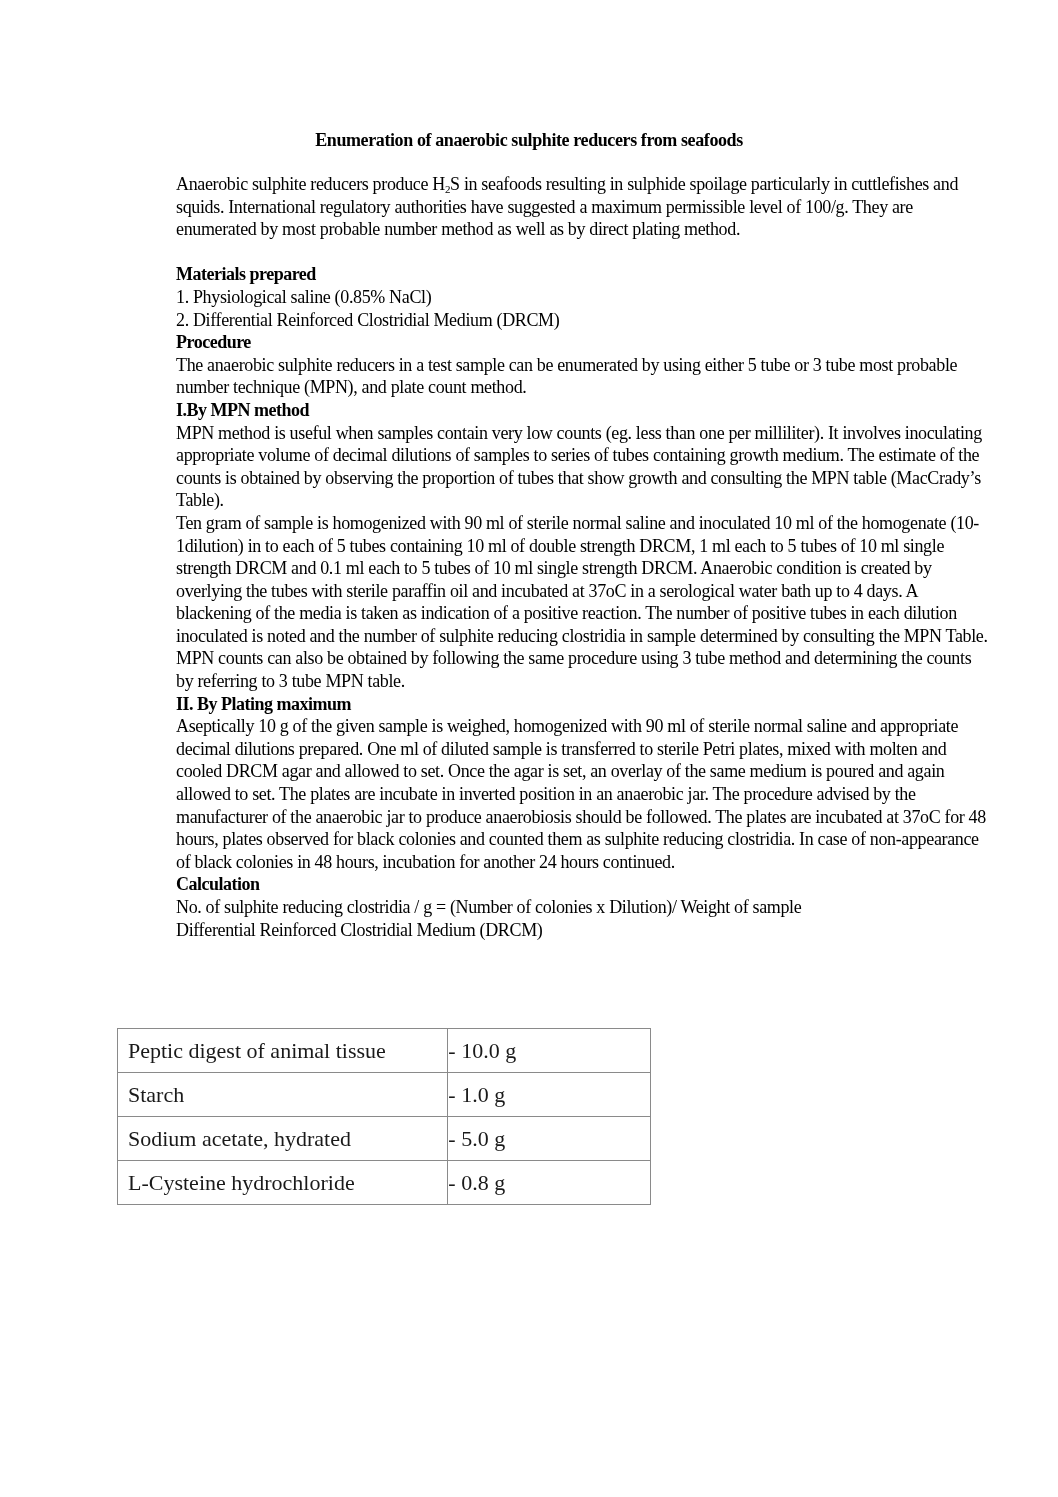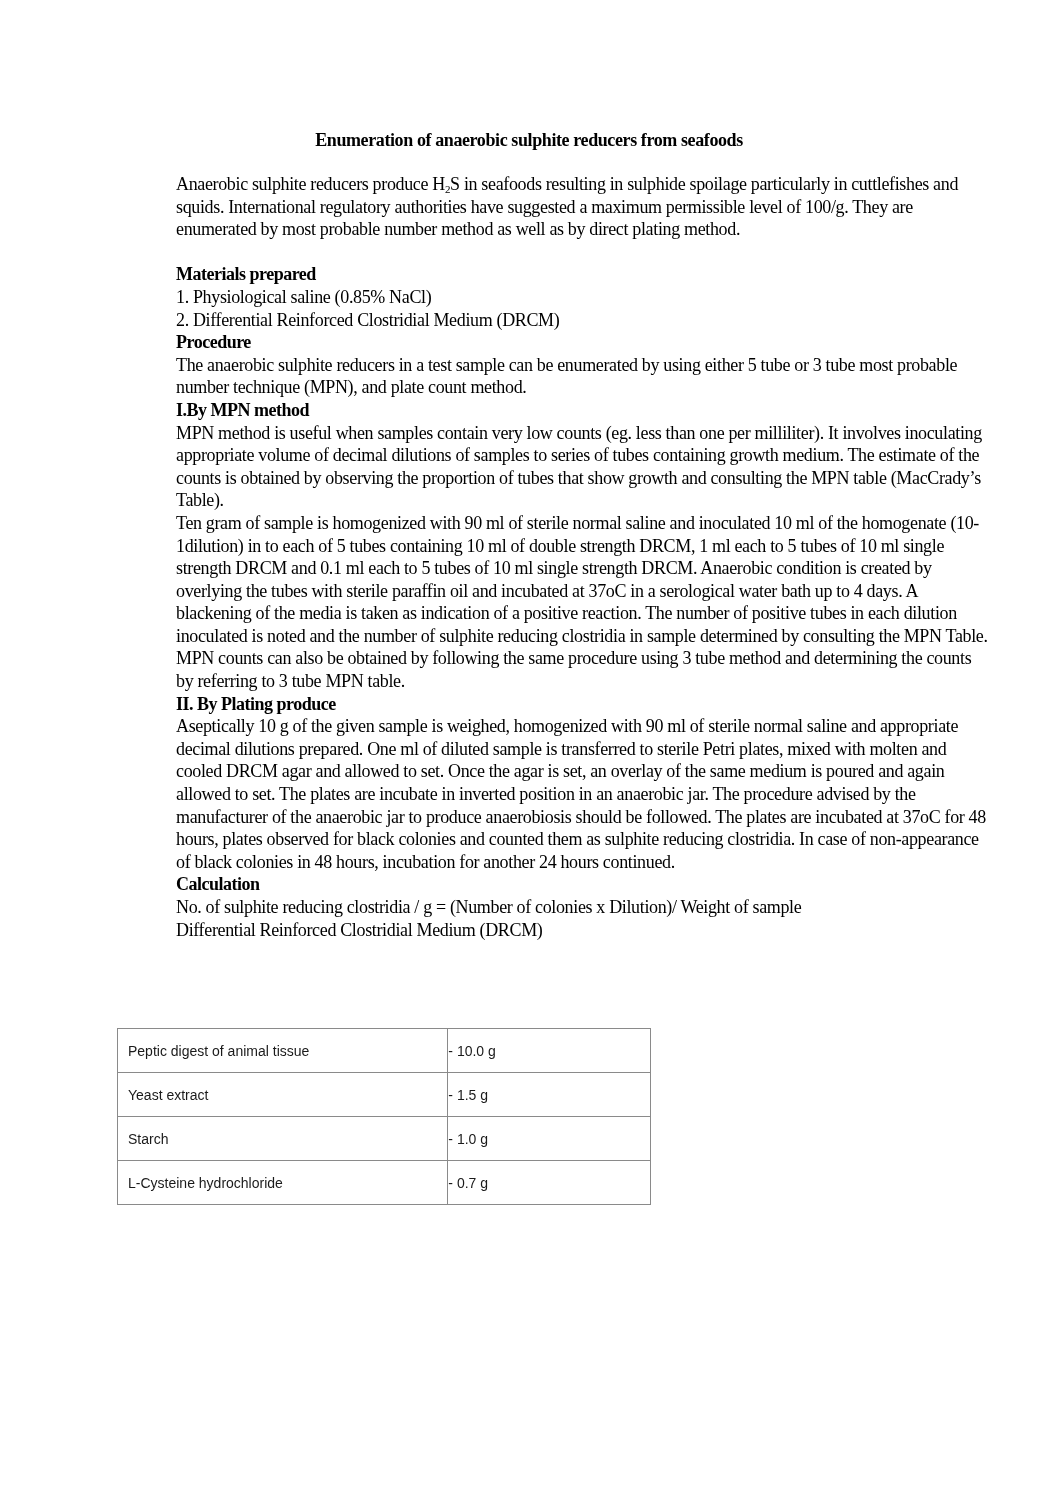--- a/index.html
+++ b/index.html
@@ -59,22 +59,22 @@
       font-size: 11px;
       vertical-align: -3px;
       line-height: 0;
     }
     table.media {
       position: absolute;
       left: 117px;
       top: 1028px;
       width: 534px;
       border-collapse: collapse;
-      font-family: Liberation Sans, sans-serif;
-      font-size: 14px;
+      font-family: Liberation Serif, serif;
+      font-size: 22px;
     }
     table.media td {
       border: 1px solid #8a8a8a;
       height: 43px;
       padding: 0 0 0 10px;
       vertical-align: middle;
       color: #1a1a1a;
     }
     table.media {
       border-top: 1.5px solid #333;
@@ -103,43 +103,43 @@
     <p>2. Differential Reinforced Clostridial Medium (DRCM)</p>
 
     <p class="heading">Procedure</p>
     <p>The anaerobic sulphite reducers in a test sample can be enumerated by using either 5 tube or 3 tube most probable number technique (MPN), and plate count method.</p>
 
     <p class="heading">I.By MPN method</p>
     <p>MPN method is useful when samples contain very low counts (eg. less than one per milliliter). It involves inoculating appropriate volume of decimal dilutions of samples to series of tubes containing growth medium. The estimate of the counts is obtained by observing the proportion of tubes that show growth and consulting the MPN table (MacCrady’s Table).</p>
     <p>Ten gram of sample is homogenized with 90 ml of sterile normal saline and inoculated 10 ml of the homogenate (10-1dilution) in to each of 5 tubes containing 10 ml of double strength DRCM, 1 ml each to 5 tubes of 10 ml single strength DRCM and 0.1 ml each to 5 tubes of 10 ml single strength DRCM. Anaerobic condition is created by overlying the tubes with sterile paraffin oil and incubated at 37oC in a serological water bath up to 4 days. A blackening of the media is taken as indication of a positive reaction. The number of positive tubes in each dilution inoculated is noted and the number of sulphite reducing clostridia in sample determined by consulting the MPN Table.</p>
     <p>MPN counts can also be obtained by following the same procedure using 3 tube method and determining the counts by referring to 3 tube MPN table.</p>
 
-    <p class="heading">II. By Plating produce</p>
+    <p class="heading">II. By Plating maximum</p>
     <p>Aseptically 10 g of the given sample is weighed, homogenized with 90 ml of sterile normal saline and appropriate decimal dilutions prepared. One ml of diluted sample is transferred to sterile Petri plates, mixed with molten and cooled DRCM agar and allowed to set. Once the agar is set, an overlay of the same medium is poured and again allowed to set. The plates are incubate in inverted position in an anaerobic jar. The procedure advised by the manufacturer of the anaerobic jar to produce anaerobiosis should be followed. The plates are incubated at 37oC for 48 hours, plates observed for black colonies and counted them as sulphite reducing clostridia. In case of non-appearance of black colonies in 48 hours, incubation for another 24 hours continued.</p>
 
     <p class="heading">Calculation</p>
     <p>No. of sulphite reducing clostridia / g = (Number of colonies x Dilution)/ Weight of sample</p>
 
     <p>Differential Reinforced Clostridial Medium (DRCM)</p>
   </div>
 
   <table class="media">
     <tbody>
       <tr>
         <td class="name">Peptic digest of animal tissue</td>
         <td class="amt">- 10.0 g</td>
       </tr>
       <tr>
-        <td class="name">Yeast extract</td>
-        <td class="amt">- 1.5 g</td>
-      </tr>
-      <tr>
         <td class="name">Starch</td>
         <td class="amt">- 1.0 g</td>
       </tr>
       <tr>
+        <td class="name">Sodium acetate, hydrated</td>
+        <td class="amt">- 5.0 g</td>
+      </tr>
+      <tr>
         <td class="name">L-Cysteine hydrochloride</td>
-        <td class="amt">- 0.7 g</td>
+        <td class="amt">- 0.8 g</td>
       </tr>
     </tbody>
   </table>
 
 </div>
 
 </body></html>

